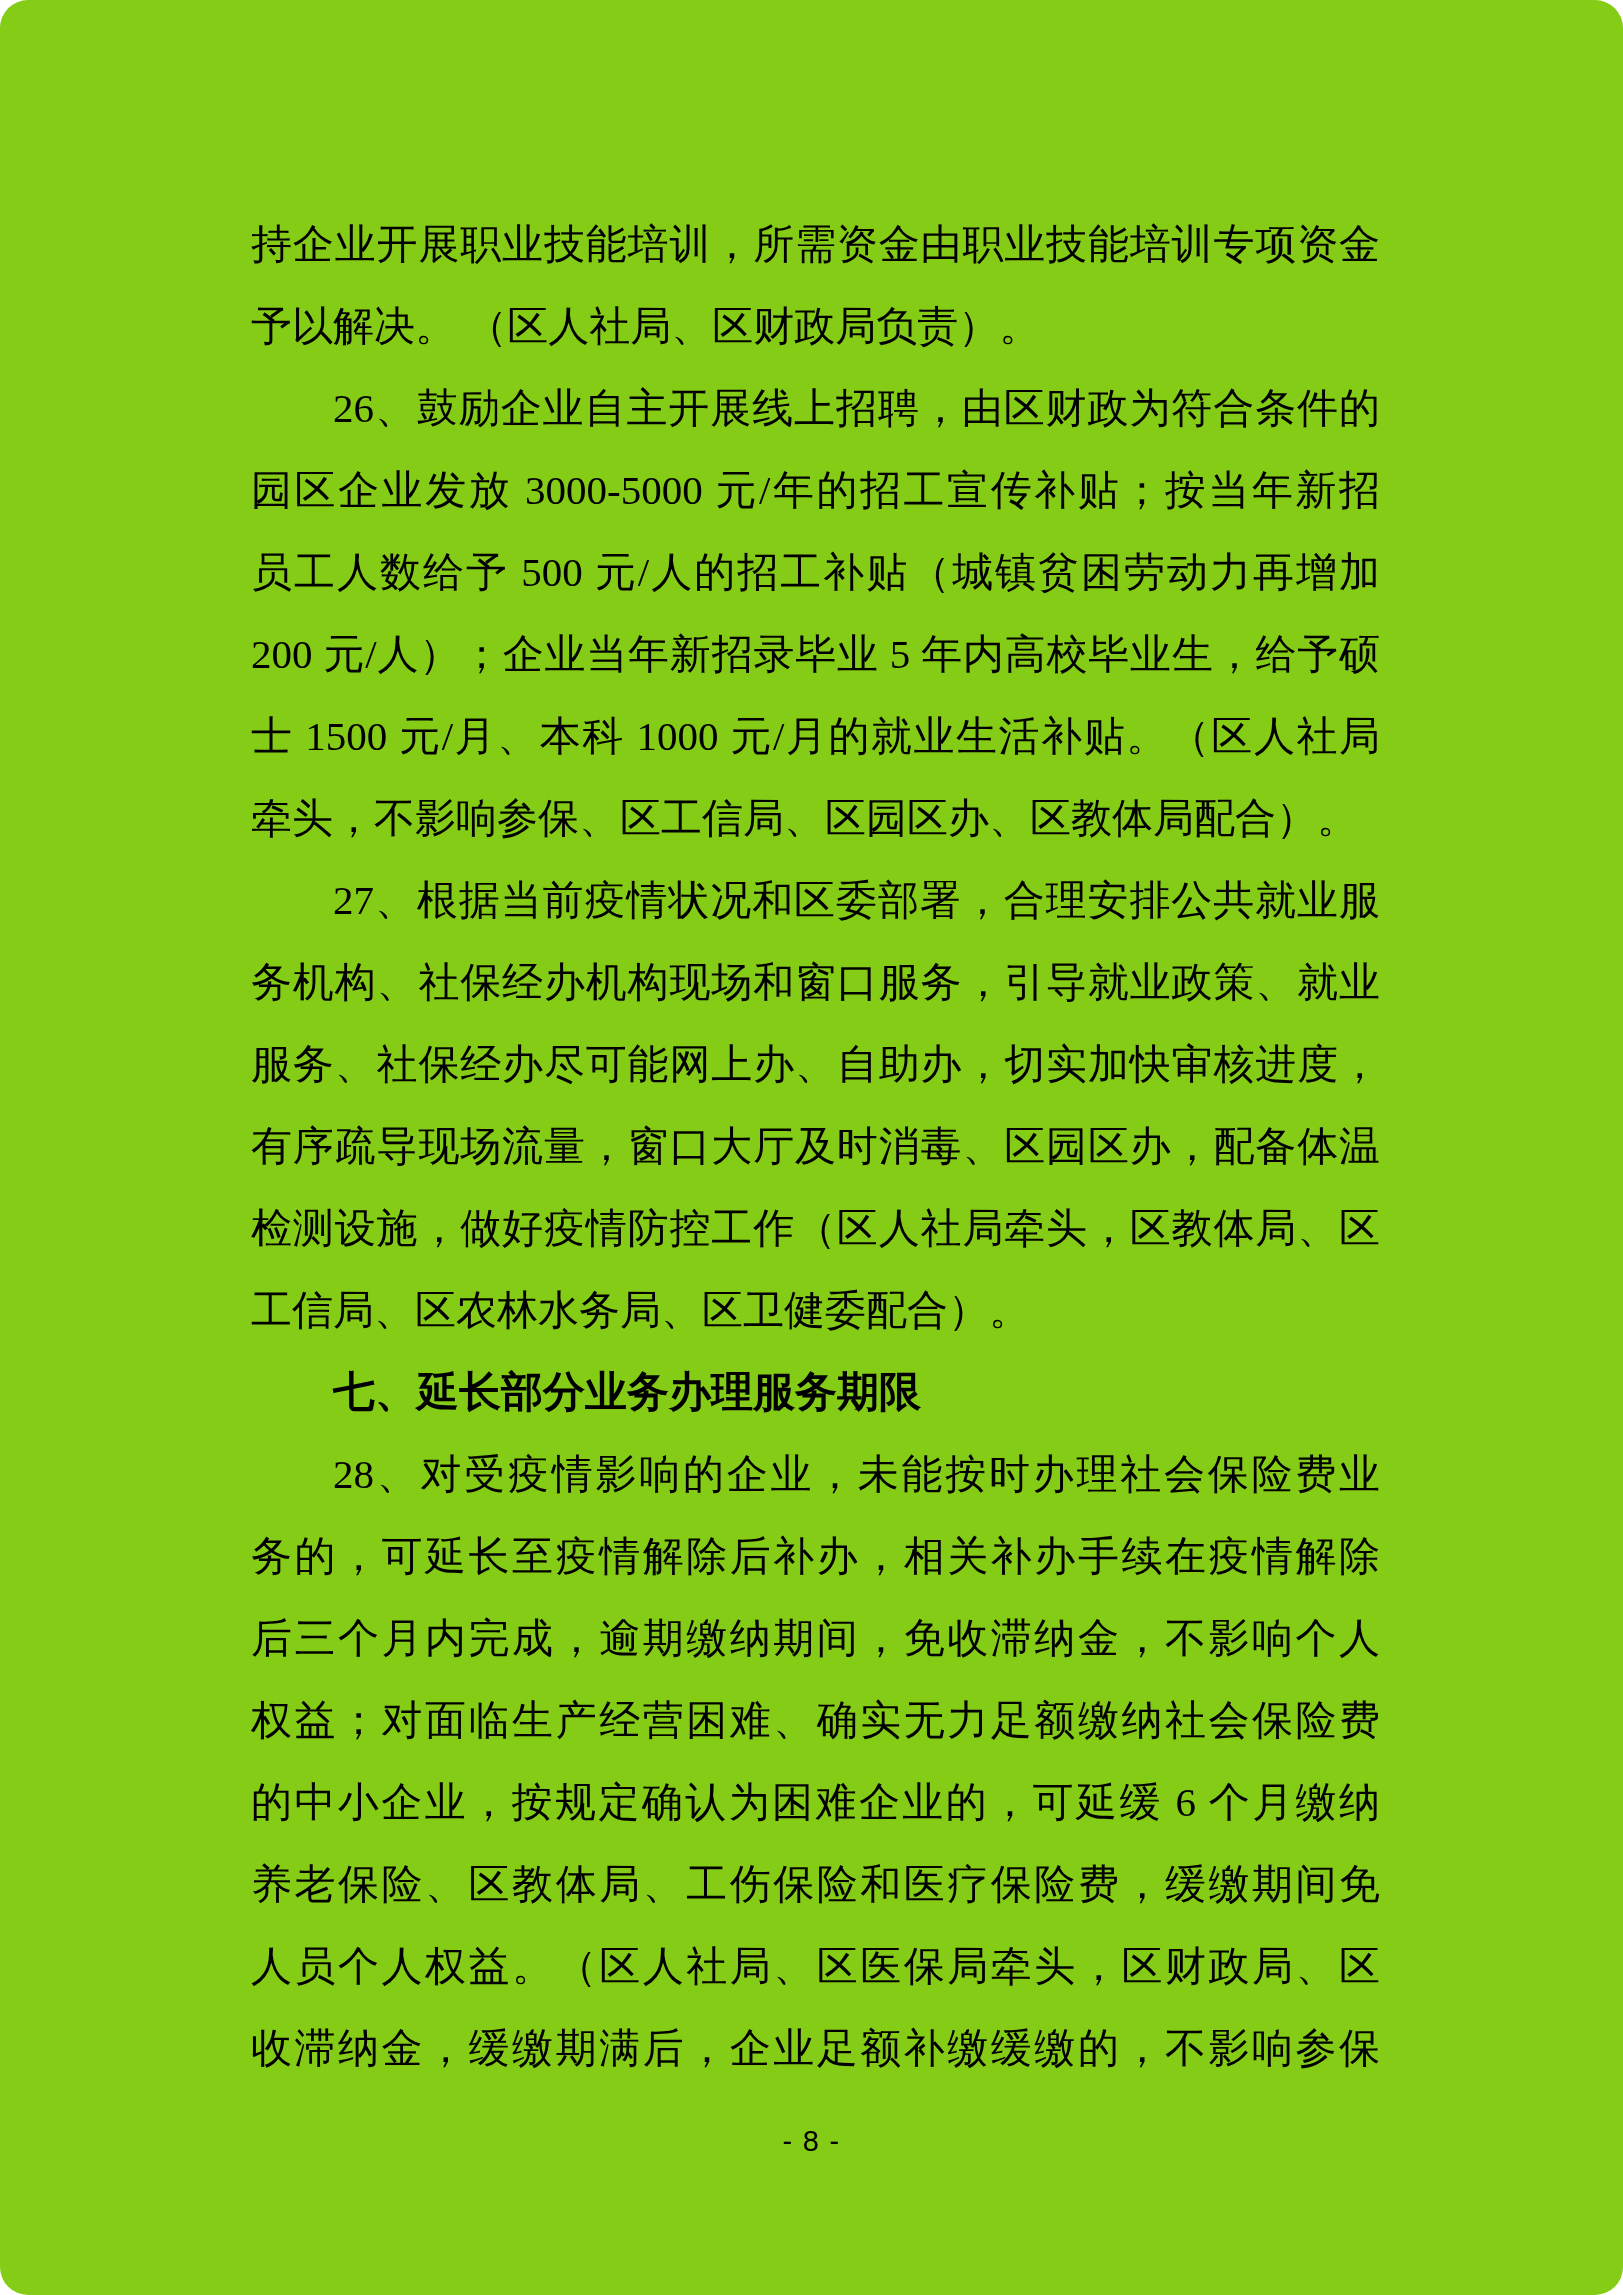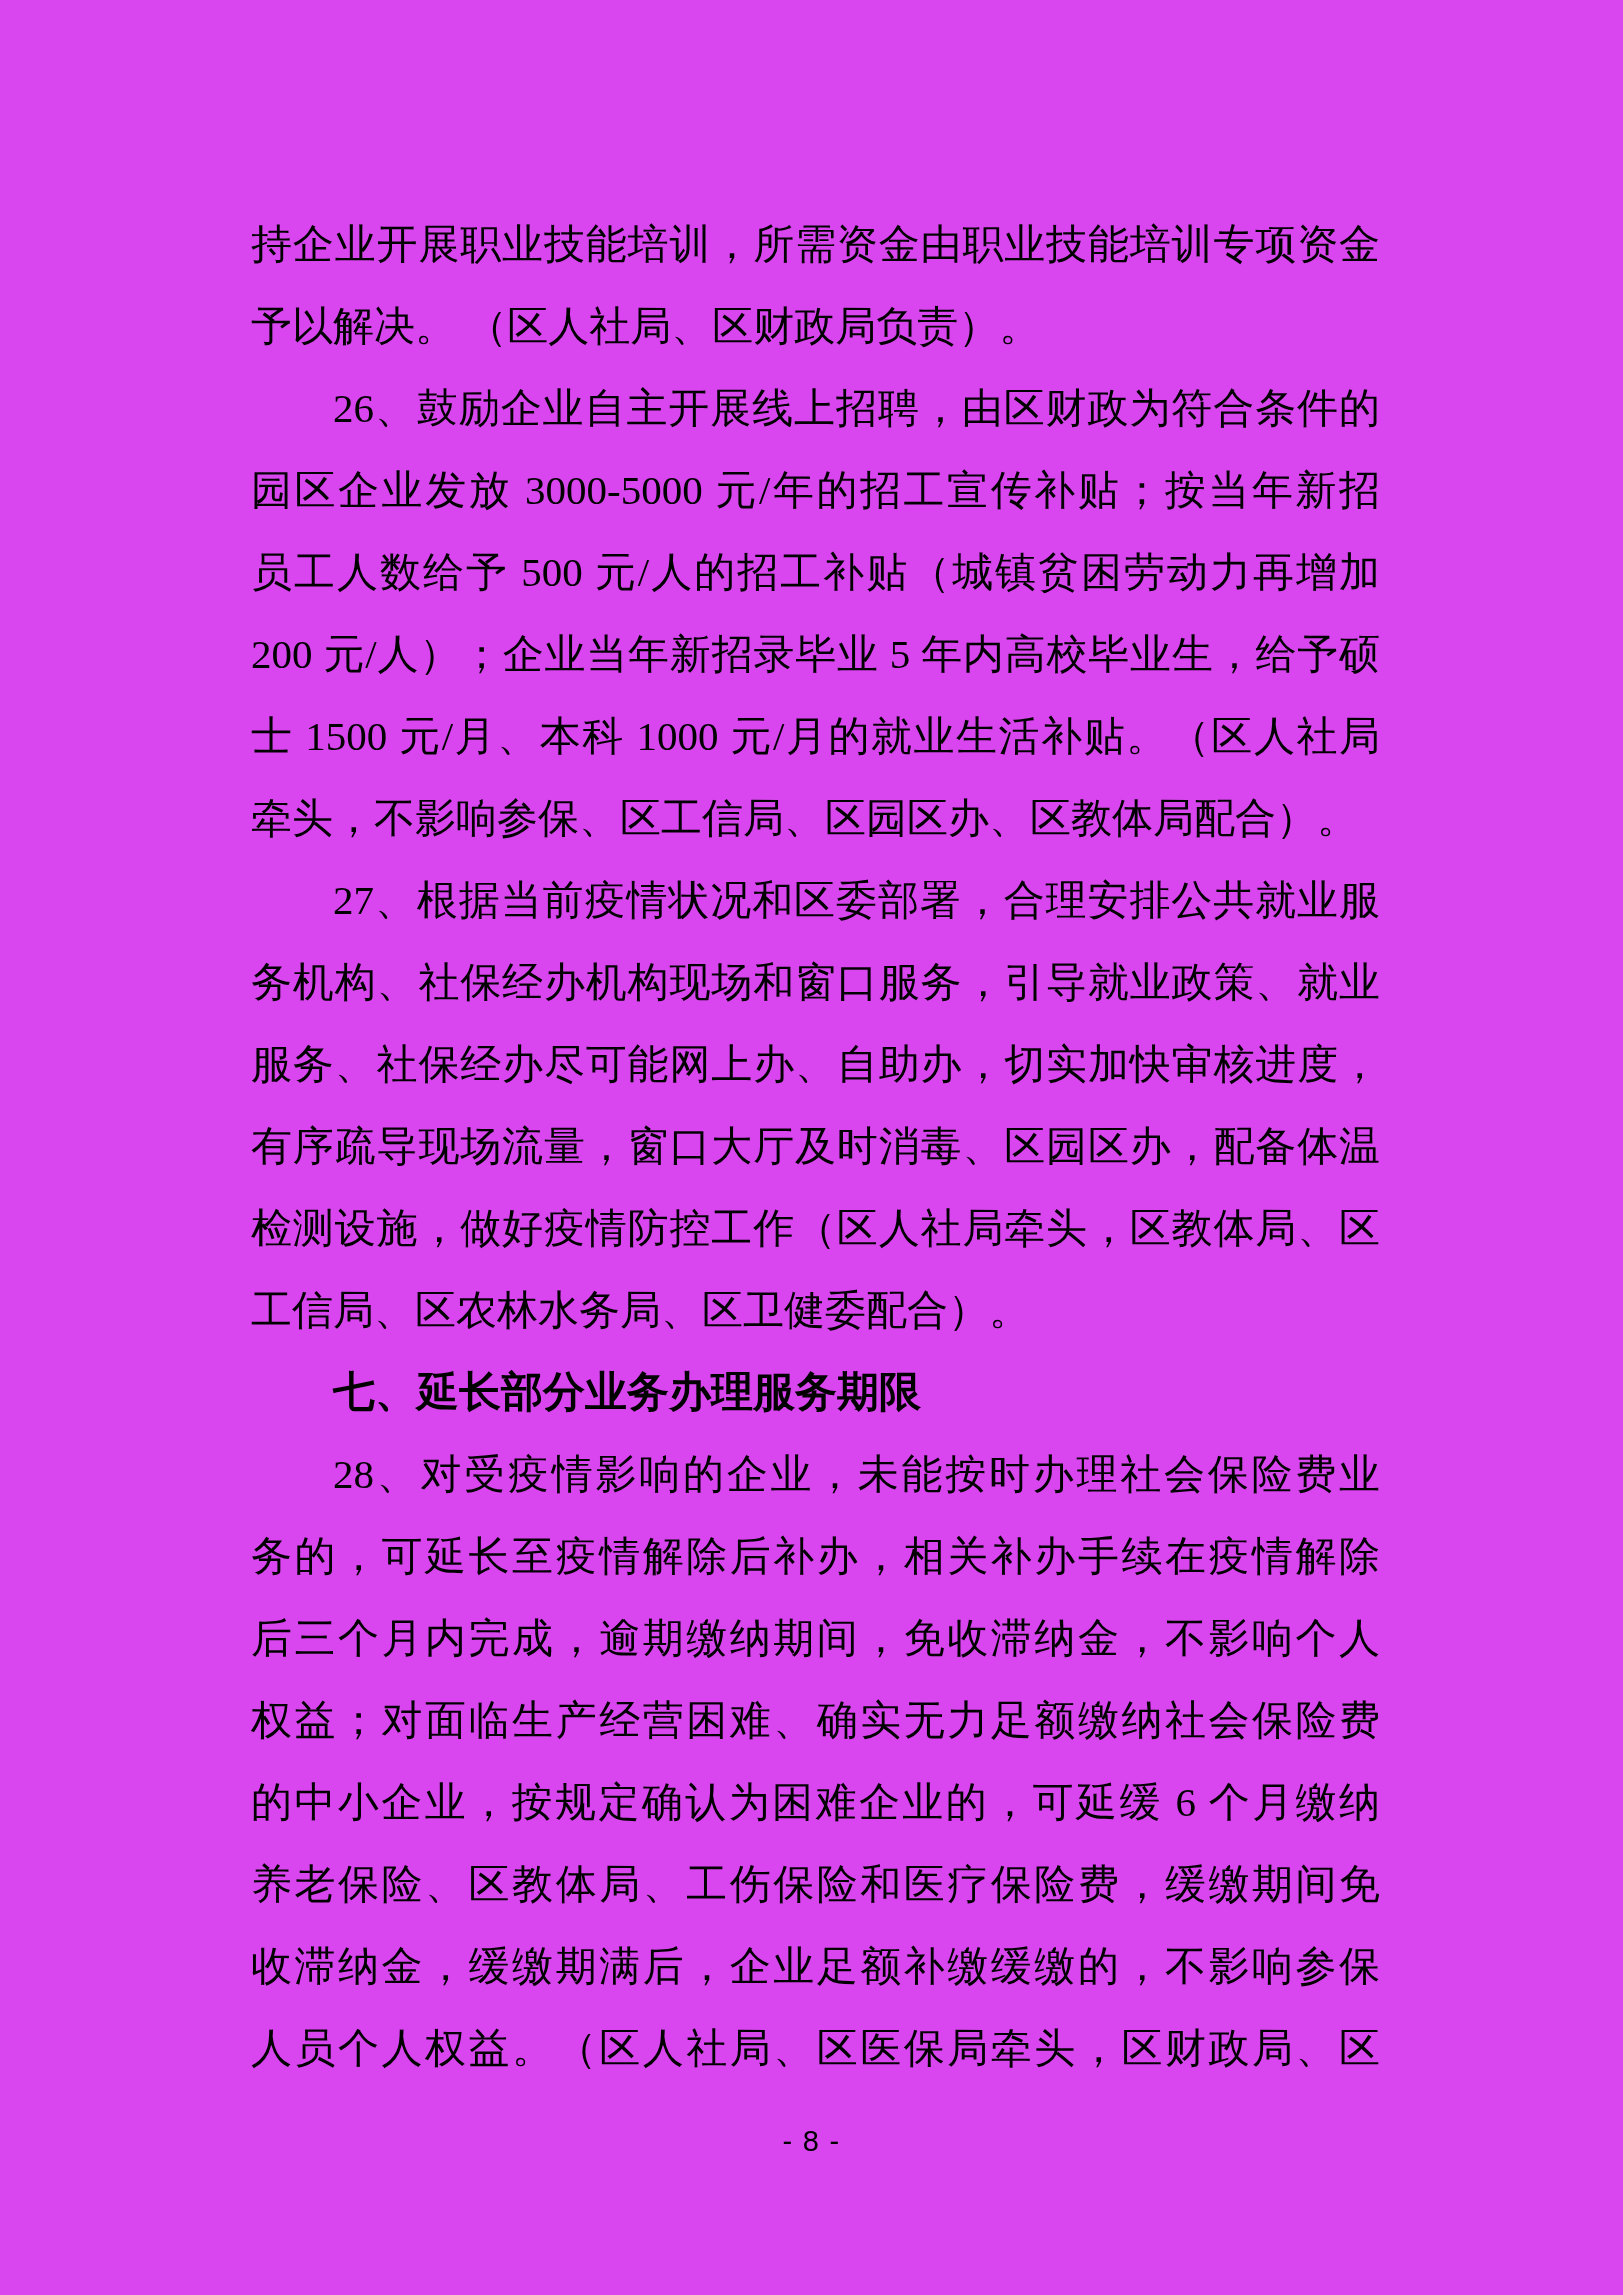--- a/index.html
+++ b/index.html
@@ -4,22 +4,23 @@
 <style>
   html, body {
     margin: 0;
     padding: 0;
     background: #ffffff;
   }
   .page {
     position: relative;
     width: 1623px;
     height: 2295px;
-    background: #d946ef;
+    background: #84cc16;
     overflow: hidden;
+    border-radius: 28px;
   }
   .text-block {
     position: absolute;
     left: 251px;
     top: 203px;
     width: 1129px;
   }
   .line {
     font-family: "Liberation Serif", "DejaVu Serif", serif;
     font-size: 41px;
@@ -88,21 +89,21 @@
 
     <div class="heading">七、延长部分业务办理服务期限</div>
 
     <div>
       <div class="line indent">28、对受疫情影响的企业，未能按时办理社会保险费业</div>
       <div class="line">务的，可延长至疫情解除后补办，相关补办手续在疫情解除</div>
       <div class="line">后三个月内完成，逾期缴纳期间，免收滞纳金，不影响个人</div>
       <div class="line">权益；对面临生产经营困难、确实无力足额缴纳社会保险费</div>
       <div class="line">的中小企业，按规定确认为困难企业的，可延缓 6 个月缴纳</div>
       <div class="line">养老保险、区教体局、工伤保险和医疗保险费，缓缴期间免</div>
+      <div class="line">人员个人权益。（区人社局、区医保局牵头，区财政局、区</div>
       <div class="line">收滞纳金，缓缴期满后，企业足额补缴缓缴的，不影响参保</div>
-      <div class="line">人员个人权益。（区人社局、区医保局牵头，区财政局、区</div>
     </div>
 
   </div>
 
   <div class="footer">- 8 -</div>
 </div>
 
 
 </body></html>

